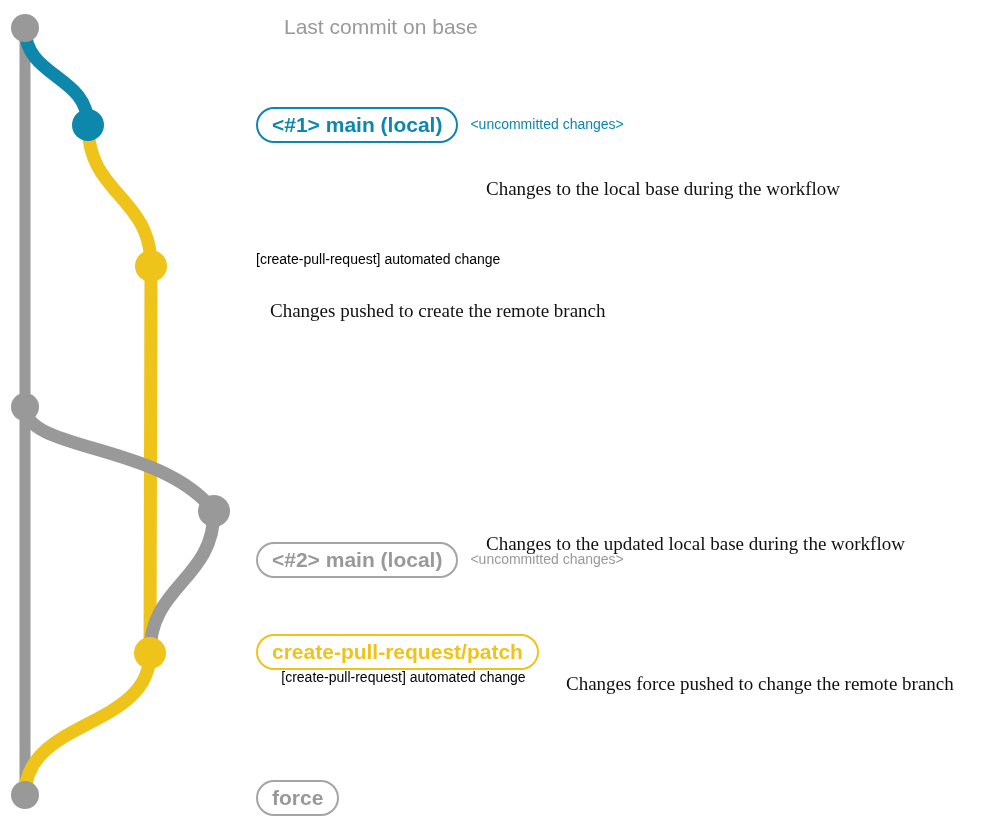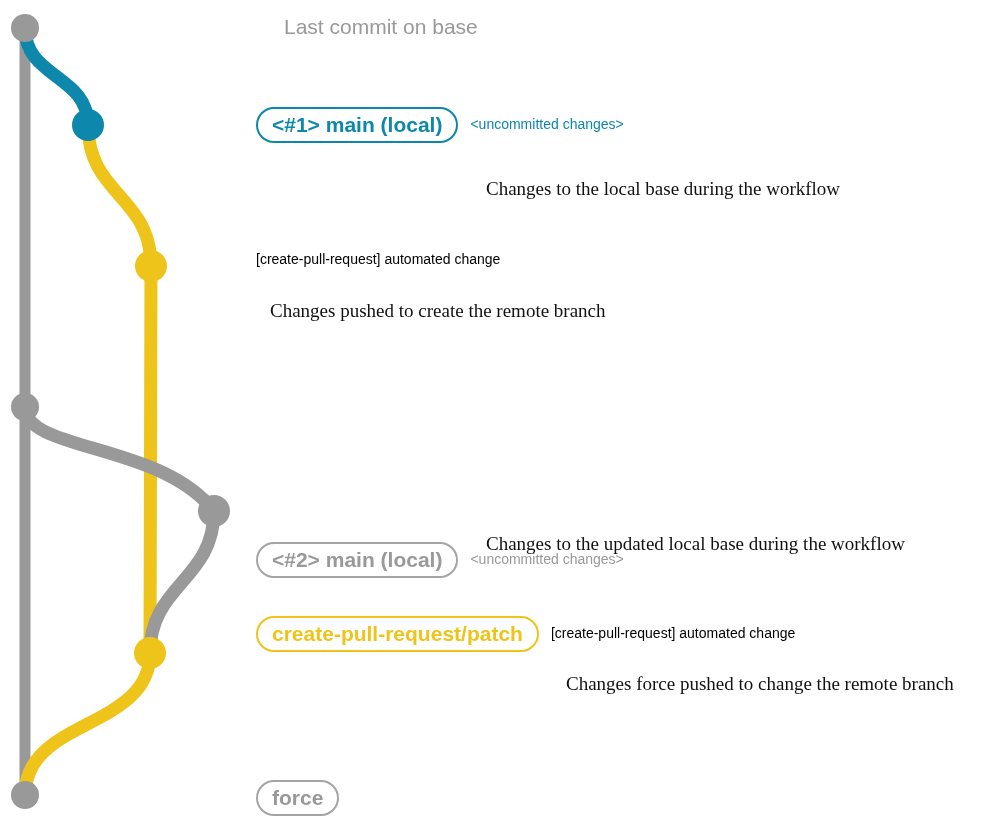--- a/index.html
+++ b/index.html
@@ -120,21 +120,21 @@
   </div>
   <div class="note" style="left:270px; top:300px;">Changes pushed to create the remote branch</div>
 
 
   <div class="row" style="left:256px; top:494px;margin-top:48px;">
     <span class="ref-tag gray">&lt;#2&gt; main (local)</span>
     <span class="subject gray">&lt;uncommitted changes&gt;</span>
   </div>
   <div class="note" style="left:486px; top:533px;">Changes to the updated local base during the workflow</div>
 
-  <div class="row" style="left:256px; top:616px;">
+  <div class="row" style="left:256px; top:634px;flex-direction:column;">
     <span class="ref-tag yellow">create-pull-request/patch</span>
     <span class="subject yellow">[create-pull-request] automated change</span>
   </div>
   <div class="note" style="left:566px; top:673px;">Changes force pushed to change the remote branch</div>
 
   <div class="row" style="left:256px; top:780px;">
     <span class="ref-tag gray">force</span>
   </div>
 
 </div>

